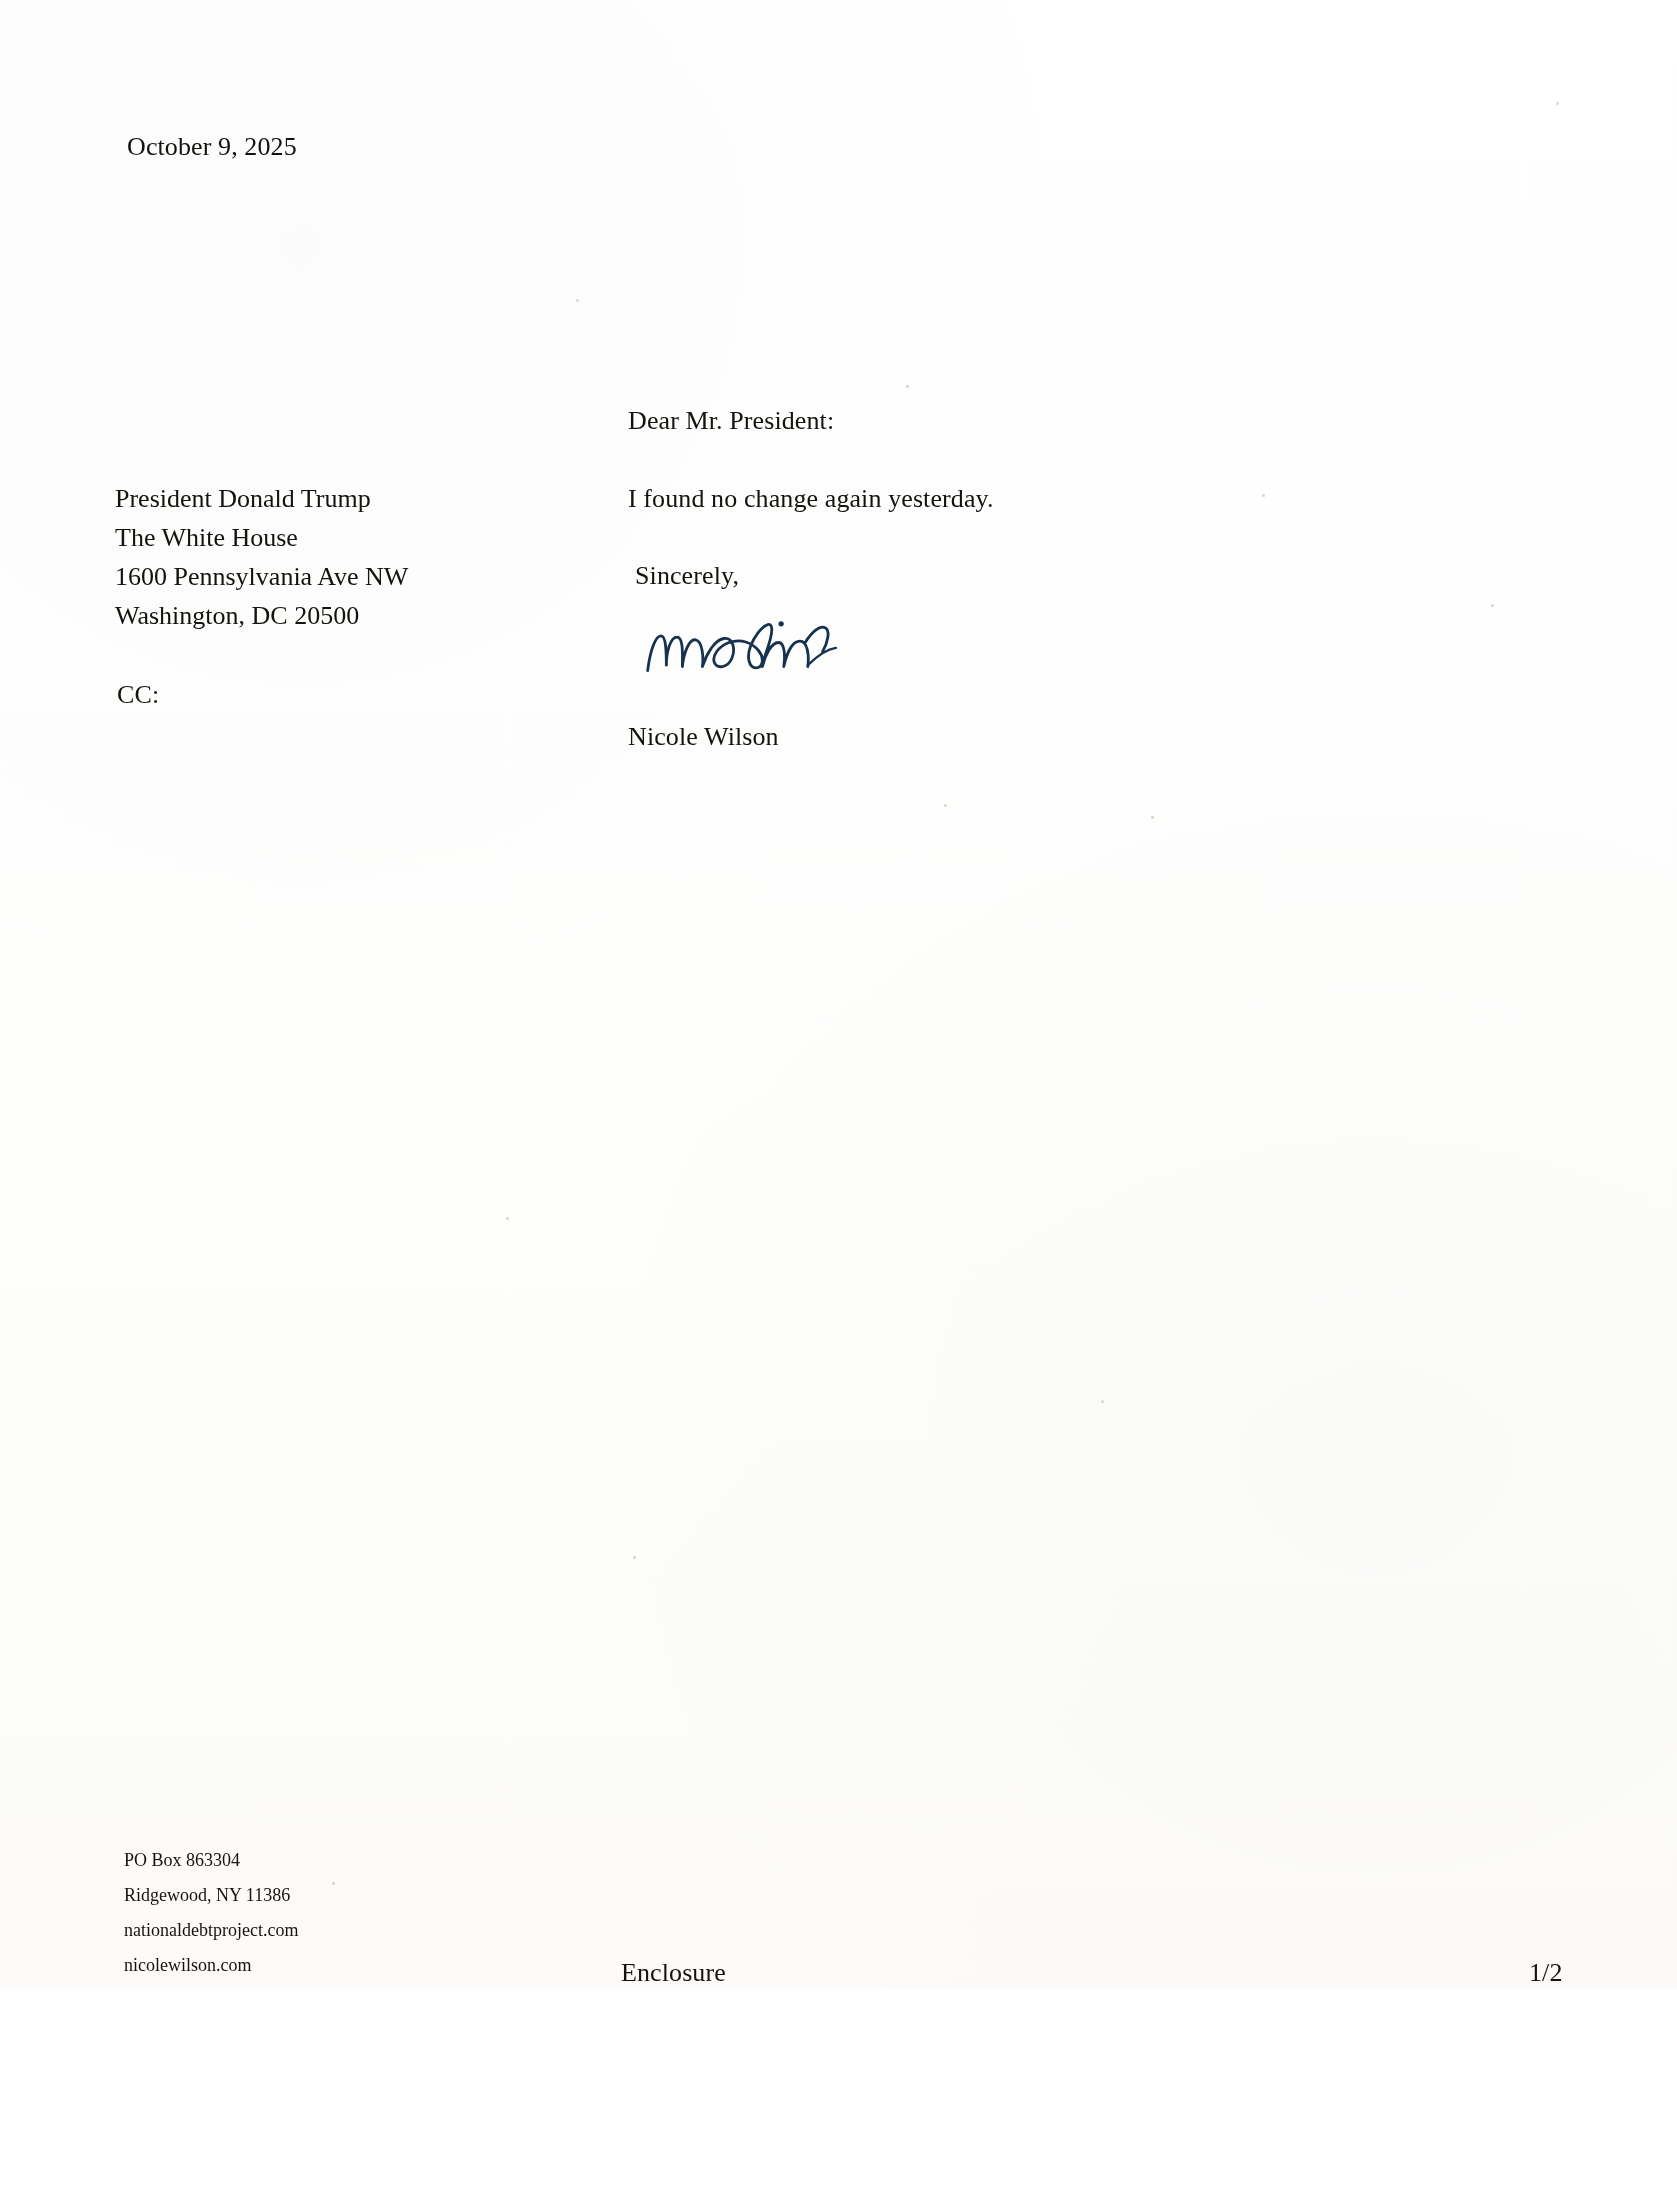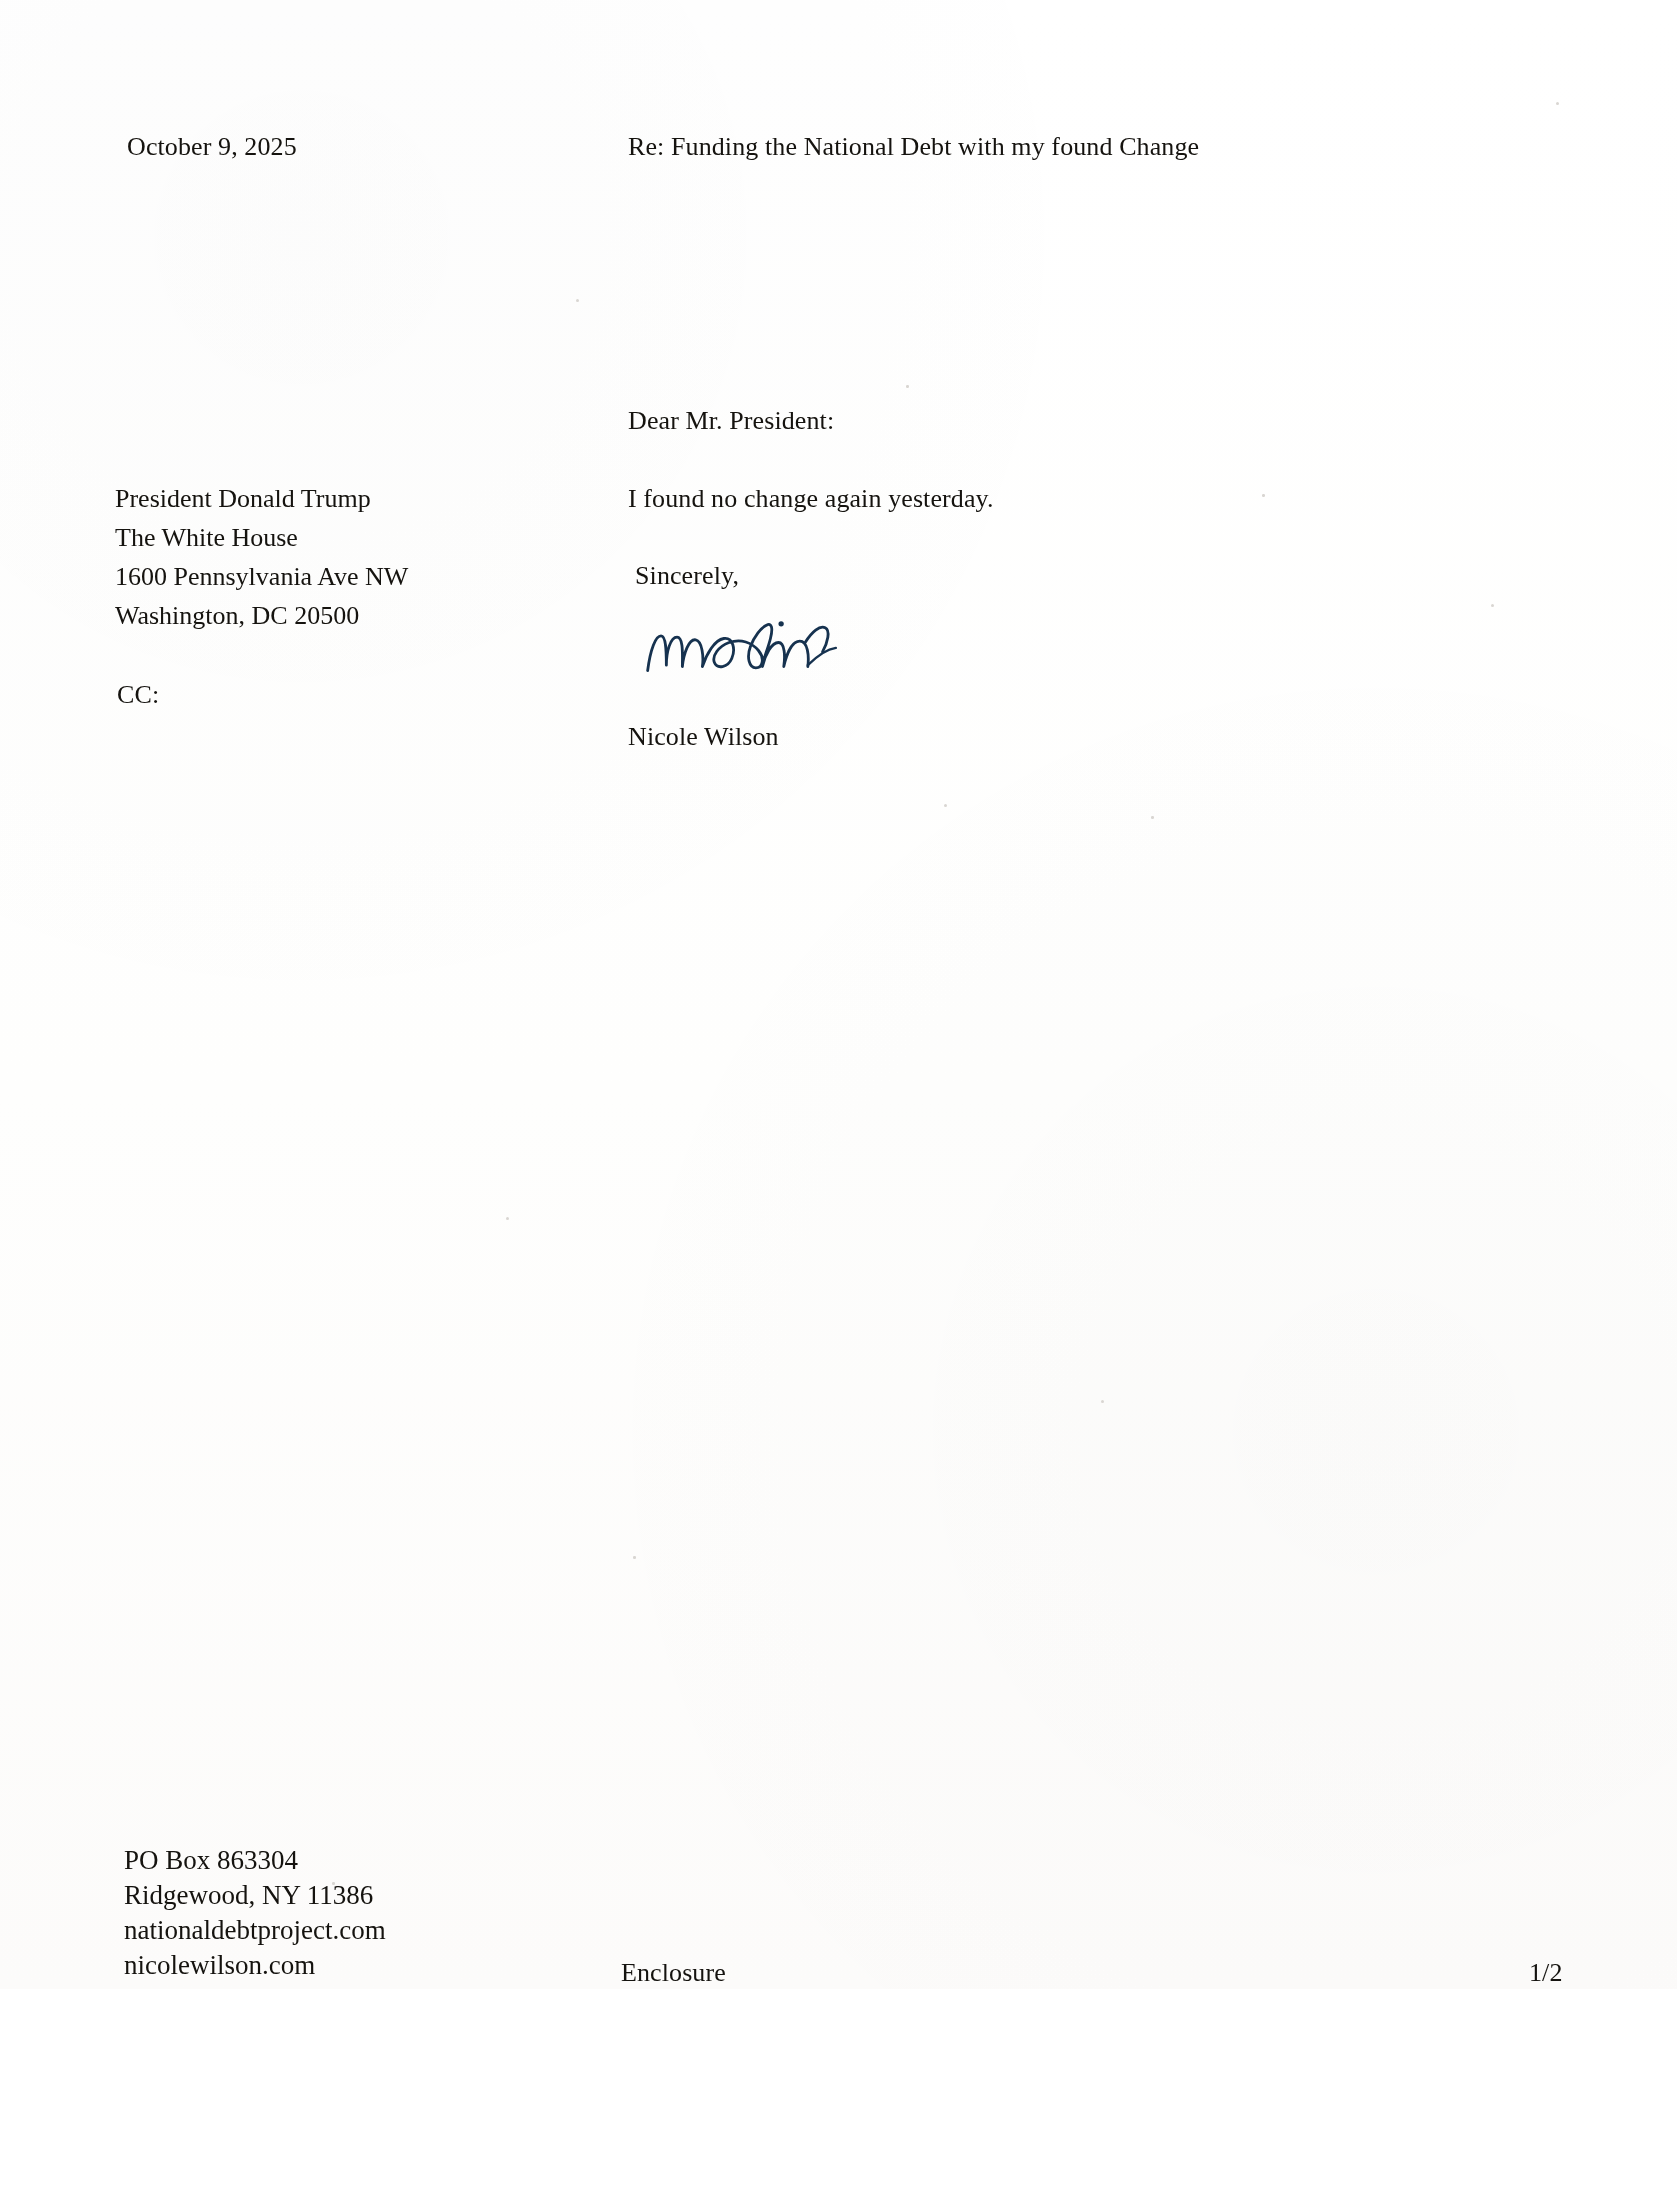--- a/index.html
+++ b/index.html
@@ -50,21 +50,21 @@
     color: #15130f;
     white-space: pre;
   }
   .sig {
     position: absolute;
     left: 641px;
     top: 601px;
     width: 347px;
     height: 87px;
   }
-  .footer-left .line { font-size: 27px; line-height: 35px; }
+  .footer-left .line { font-size: 18px; line-height: 35px; }
 </style>
 </head>
 <body>
 
 <div class="page">
   <div class="scan-tone"></div>
 
   <div class="speck" style="left:1556px; top:102px; width:3.3px; height:3.3px;"></div>
   <div class="speck" style="left:576px; top:299px; width:3.3px; height:3.3px;"></div>
   <div class="speck" style="left:906px; top:385px; width:2.7px; height:2.7px;"></div>
@@ -73,21 +73,20 @@
   <div class="speck" style="left:944px; top:804px; width:3.3px; height:3.3px;"></div>
   <div class="speck" style="left:1151px; top:816px; width:2.7px; height:2.7px;"></div>
   <div class="speck" style="left:506px; top:1217px; width:3.3px; height:3.3px;"></div>
   <div class="speck" style="left:1101px; top:1400px; width:3.3px; height:3.3px;"></div>
   <div class="speck" style="left:633px; top:1556px; width:2.7px; height:2.7px;"></div>
   <div class="speck" style="left:1195px; top:2102px; width:3.3px; height:3.3px;"></div>
   <div class="speck" style="left:332px; top:1882px; width:2.7px; height:2.7px;"></div>
 
   <div class="txt size-base" style="left:127px; top:127px;">October 9, 2025</div>
 
-  <div class="txt size-base" style="left:628px; top:127px;">Re: Funding the National Debt with my found Change</div>
 
   <div class="txt size-base" style="left:628px; top:401px;">Dear Mr. President:</div>
 
   <div class="block" style="left:115px; top:479px;">
     <div class="line">President Donald Trump</div>
     <div class="line">The White House</div>
     <div class="line">1600 Pennsylvania Ave NW</div>
     <div class="line">Washington, DC 20500</div>
   </div>
 

